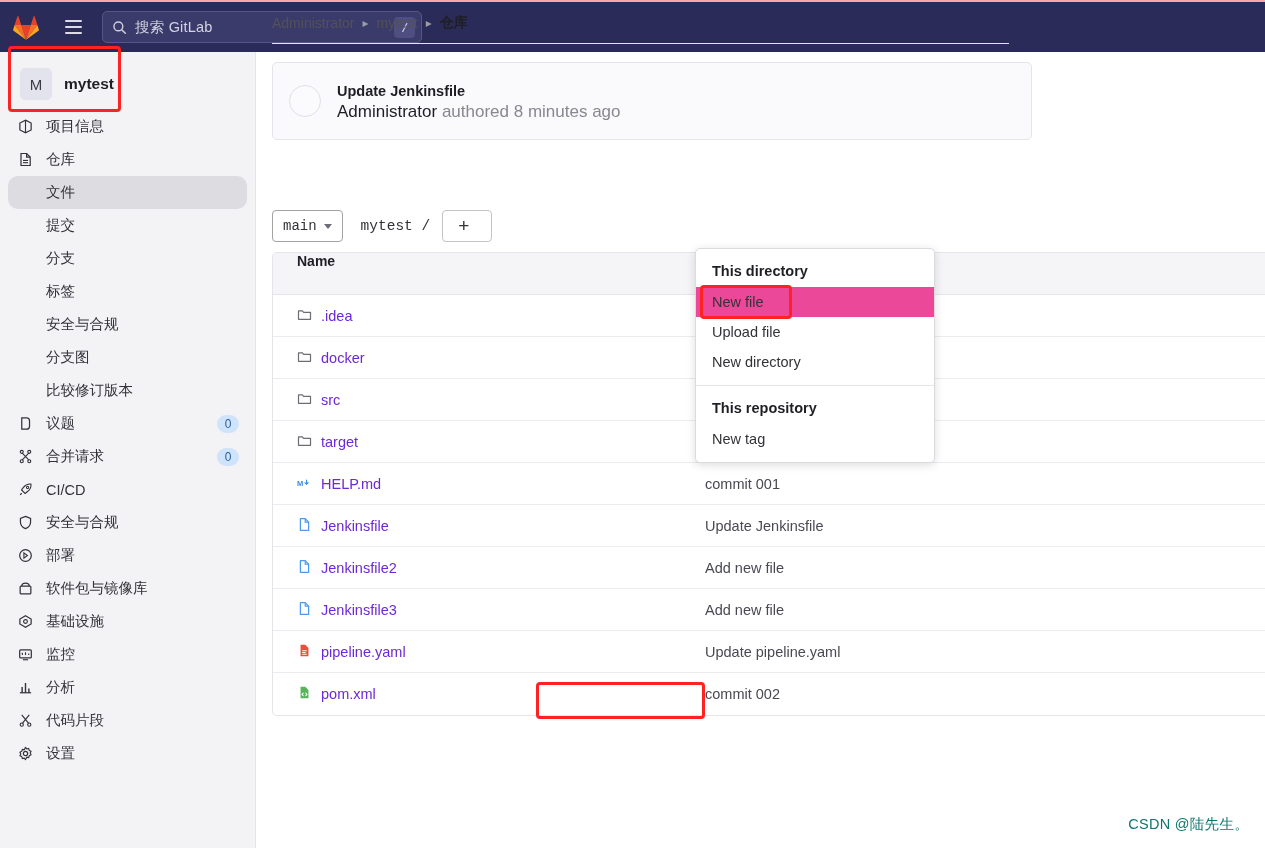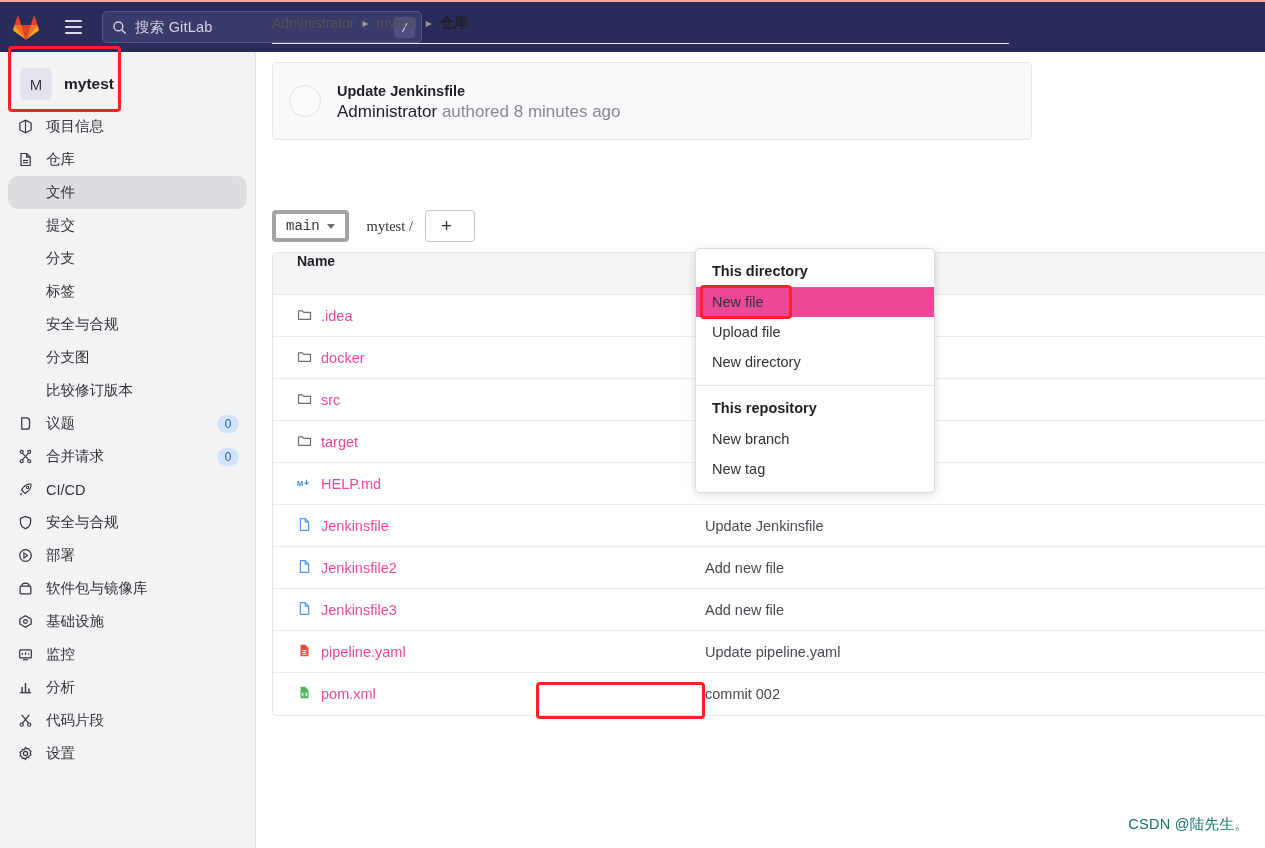--- a/index.html
+++ b/index.html
@@ -105,30 +105,30 @@
   }
   .commit-title { font-size: 14.5px; font-weight: bold; color: #1f1e24; line-height: 20px; }
   .commit-sub { font-size: 17px; color: #1f1e24; line-height: 21px; }
   .commit-sub .muted { color: #89878f; }
 
   .toolbar {
     position: absolute; top: 210px; left: 272px;
     display: flex; align-items: center; gap: 0;
   }
   .btn {
-    height: 32px; border: 4px solid #a3a3a3; border-radius: 4px; background: #fff;
+    height: 32px; border: 1px solid #a3a3a3; border-radius: 4px; background: #fff;
     color: #333238; font-size: 14px; display: inline-flex; align-items: center;
     padding: 0 10px; cursor: pointer; gap: 7px;
     font-family: "Liberation Mono", "DejaVu Sans Mono", monospace;
   }
   .btn .caret { border-left: 4px solid transparent; border-right: 4px solid transparent;
                 border-top: 5px solid #6e6c74; display: inline-block; }
   .path-txt {
     margin-left: 18px; margin-right: 12px; font-size: 14.5px; color: #333238;
-    font-family: Liberation Serif, serif;
+    font-family: Liberation Mono, monospace;
   }
   .plus-btn {
     height: 32px; width: 50px; border: 1px solid #c5c3c8; border-radius: 4px; background: #fff;
     display: inline-flex; align-items: center; justify-content: center; gap: 7px; cursor: pointer;
   }
   .plus-glyph { font-size: 19px; color: #333238; line-height: 16px; }
 
   
   .file-table {
     position: absolute; top: 252px; left: 272px; width: 993px;
@@ -141,21 +141,21 @@
   }
   .ft-row {
     height: 42px; border-bottom: 1px solid #ececf0; display: flex; align-items: center;
     font-size: 14.5px; color: #333238; cursor: pointer;
   }
   .ft-row:last-child { border-bottom: none; }
   .c-name { width: 432px; padding-left: 24px; display: flex; align-items: center; gap: 9px; }
   .c-commit { flex: 1 1 auto; padding-left: 0px; color: #4a4851; }
   .ft-head .c-name { padding-left: 24px; }
 
-  .fname { color: #ec4899; }
+  .fname { color: #6d28d9; }
 
   
   .dropdown {
     position: absolute; top: 248px; left: 695px; width: 240px;
     background: #fff; border: 1px solid #dcdadf; border-radius: 5px;
     box-shadow: 0 2px 10px rgba(0,0,0,.14);
     padding: 8px 0 8px 0; z-index: 30;
   }
   .dd-label {
     font-size: 14.5px; font-weight: bold; color: #1f1e24;
@@ -544,21 +544,20 @@
     </div>
   </div>
 
   <div class="dropdown">
     <div class="dd-label">This directory</div>
     <div class="dd-item hl">New file</div>
     <div class="dd-item">Upload file</div>
     <div class="dd-item">New directory</div>
     <div class="dd-sep"></div>
     <div class="dd-label">This repository</div>
-    <div class="dd-item">New branch</div>
     <div class="dd-item">New tag</div>
   </div>
 
   <div class="redbox" style="left:8px; top:46px; width:113px; height:66px;"></div>
   <div class="redbox" style="left:700px; top:285px; width:92px; height:34px;"></div>
   <div class="redbox" style="left:536px; top:682px; width:169px; height:37px;"></div>
 
   <div class="watermark">CSDN @陆先生。</div>
 
 </div>

